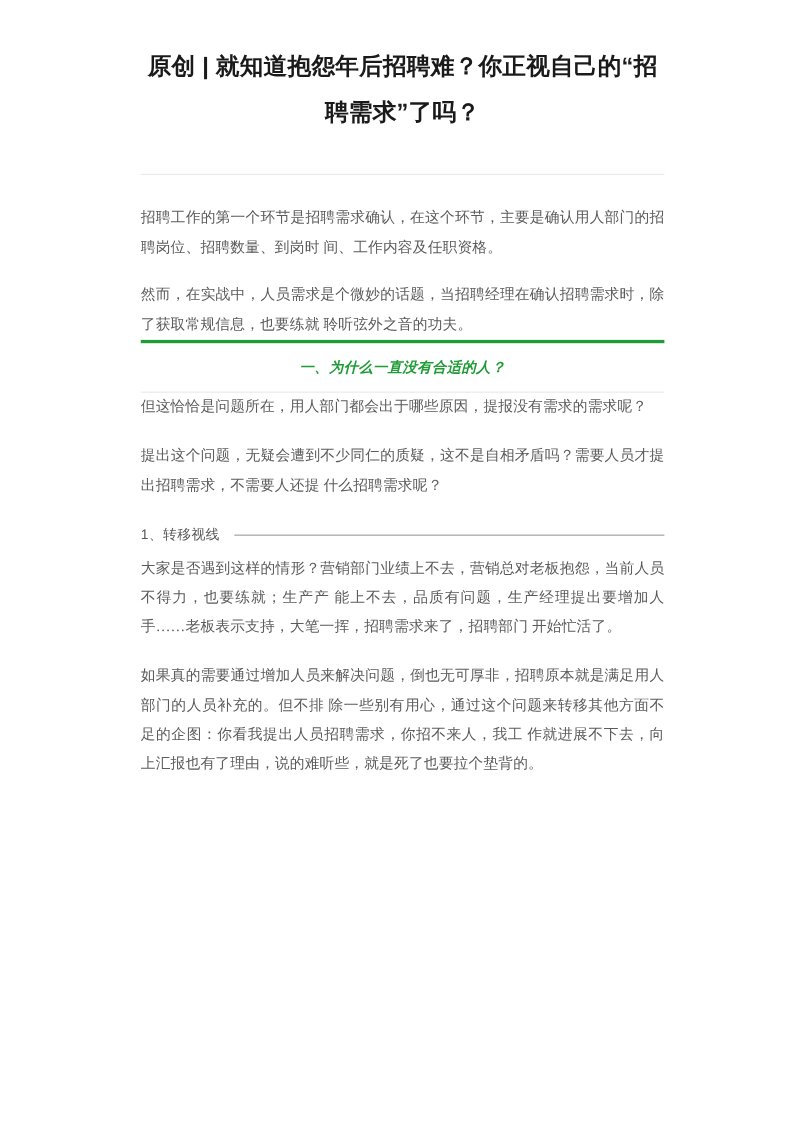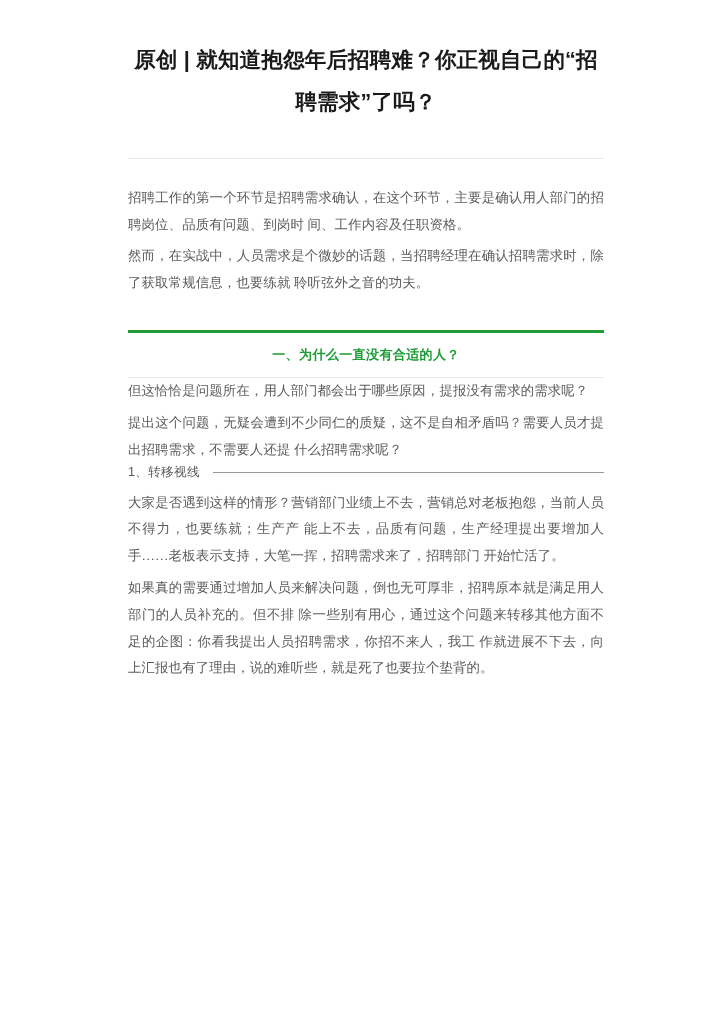--- a/index.html
+++ b/index.html
@@ -65,47 +65,48 @@
     margin: 0;
     font-family: "Liberation Serif", "DejaVu Serif", serif;
     font-size: 13.4px;
     line-height: 2.0;
     color: #5b5b5b;
     text-align: justify;
     letter-spacing: 0.15px;
   }
 
   .para + .para {
-    margin-top: 5px;
+    margin-top: 17px;
   }
 
   .block-first {
     margin-top: 26px;
   }
 
   
   .green-section {
-    margin-top: 33px;
+    font-style: italic;
   }
 
   .green-heading {
     margin: 0;
     padding: 13px 0 13px 0;
     font-family: "Liberation Sans", "DejaVu Sans", sans-serif;
     font-size: 13px;
     font-weight: bold;
     color: #1f9c36;
     text-align: center;
     letter-spacing: 0.4px;
   }
 
   
   .sub-heading-row {
     display: flex;
     align-items: center;
+    margin-top: 23px;
     justify-content: flex-end;
   }
 
   .sub-heading-text {
     font-family: "Liberation Sans", "DejaVu Sans", sans-serif;
     font-size: 12.6px;
     font-weight: normal;
     color: #585858;
     white-space: nowrap;
     letter-spacing: 0.3px;
@@ -125,21 +126,21 @@
 </head>
 <body>
 
 <div class="page">
   <div class="content">
 
     <h1 class="doc-title">原创 | 就知道抱怨年后招聘难？你正视自己的“招聘需求”了吗？</h1>
 
     <hr class="rule-light rule-title-sep">
 
-    <p class="para block-first">招聘工作的第一个环节是招聘需求确认，在这个环节，主要是确认用人部门的招聘岗位、品质有问题、到岗时 间、工作内容及任职资格。</p>
+    <p class="para block-first">招聘工作的第一个环节是招聘需求确认，在这个环节，主要是确认用人部门的招聘岗位、招聘数量、到岗时 间、工作内容及任职资格。</p>
 
     <p class="para">然而，在实战中，人员需求是个微妙的话题，当招聘经理在确认招聘需求时，除了获取常规信息，也要练就 聆听弦外之音的功夫。</p>
 
     <div class="green-section">
       <hr class="rule-green">
       <h2 class="green-heading">一、为什么一直没有合适的人？</h2>
       <hr class="rule-light rule-after-green">
     </div>
 
 

